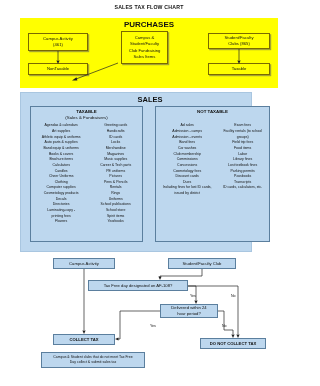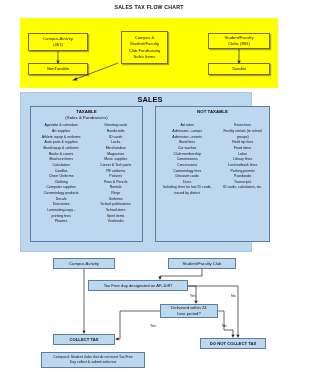--- a/index.html
+++ b/index.html
@@ -49,20 +49,21 @@
 
   .ylabel{position:absolute;font-size:3.6px;}
   svg.overlay{position:absolute;left:0;top:0;width:298px;height:386px;pointer-events:none;}
 </style>
 </head>
 <body>
 
 <div class="doc-title">SALES TAX FLOW CHART</div>
 
 <div class="purchases">
+  <div class="purchases-title">PURCHASES</div>
 
   <div class="pbox shadow p-campus">
     <div>
       <div>Campus Activity</div>
       <div>(461)</div>
     </div>
   </div>
 
   <div class="pbox shadow p-center">
     <div>

